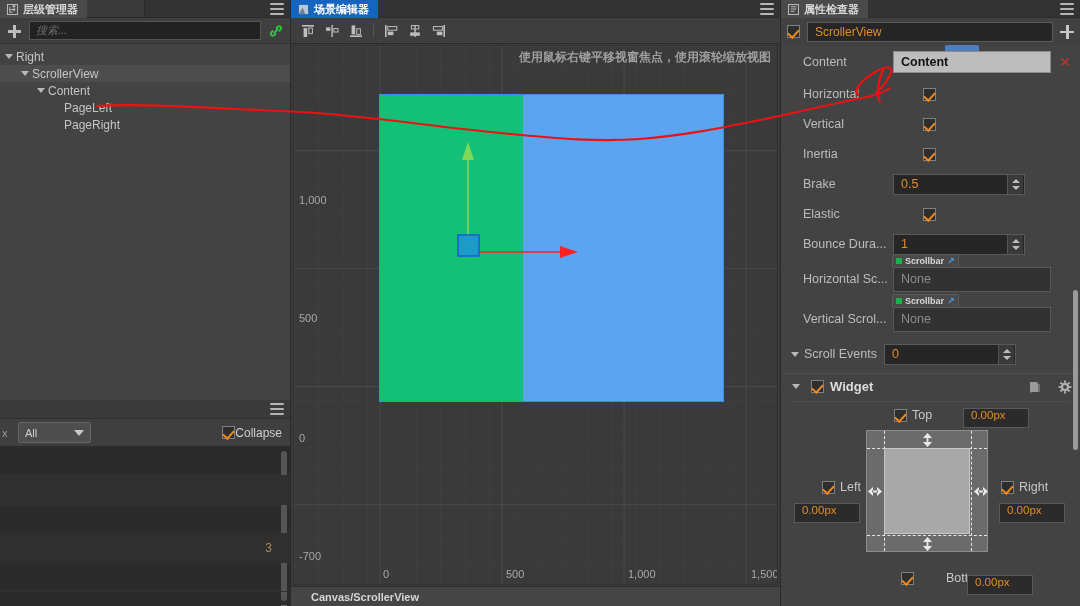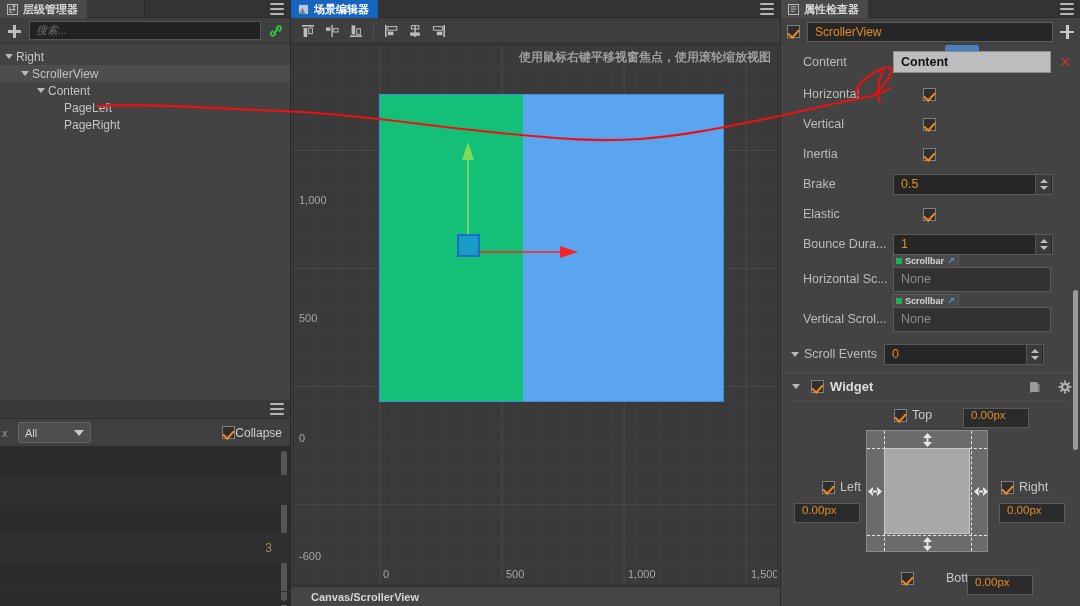--- a/index.html
+++ b/index.html
@@ -156,21 +156,21 @@
     display:flex; align-items:center; padding:0 7px; color:#e08c2a; font-size:12px;
   }
   .add-plus{ width:14px;height:14px;position:relative; flex:none; cursor:pointer;}
   .add-plus:before,.add-plus:after{content:"";position:absolute;background:#c8c8c8;}
   .add-plus:before{left:6px;top:0;width:2.5px;height:14px;}
   .add-plus:after{top:6px;left:0;height:2.5px;width:14px;}
 
   .prop-row{ display:flex; align-items:center; height:30px; padding-left:22px;}
   .prop-label{ width:90px; color:#bcbcbc; font-size:12.5px; flex:none;}
   .val-field{
-    width:160px; height:21px; background:#262626; border:1px solid #5a5a5a;
+    width:132px; height:21px; background:#262626; border:1px solid #5a5a5a;
     display:flex; align-items:center; padding:0 7px; color:#e08c2a; font-size:12.5px;
     position:relative;
   }
   .spinner{
     position:absolute; right:1px; top:0; bottom:0; width:16px;
     display:flex; flex-direction:column; justify-content:center; align-items:center;
     gap:3px; background:#3a3a3a; border-left:1px solid #555; cursor:pointer;
   }
   .spinner i{ width:0;height:0;border-left:4px solid transparent;border-right:4px solid transparent;}
   .spinner i.up{ border-bottom:4px solid #bdbdbd;}
@@ -427,21 +427,21 @@
         <path d="M24 8 L30 26 L18 26 Z" fill="#7ed957"></path>
         <line x1="34" y1="118" x2="122" y2="118" stroke="#ff2020" stroke-width="1.6"></line>
         <path d="M134 118 L116 112 L116 124 Z" fill="#ff2020"></path>
         <rect x="14" y="101" width="21" height="21" fill="#1b9bc8" stroke="#1d5fd0" stroke-width="1.6"></rect>
       </svg>
 
       <div id="yticks">
           <div class="axis-lbl" style="left: 5px; top: 148px;">1,000</div>
           <div class="axis-lbl" style="left: 5px; top: 266px;">500</div>
           <div class="axis-lbl" style="left: 5px; top: 386px;">0</div>
-          <div class="axis-lbl" style="left: 5px; top: 504px;">-600</div>
+          <div class="axis-lbl" style="left: 5px; top: 504px;">-700</div>
         </div>
       <div id="xticks">
           <div class="axis-lbl" style="left: 89px; bottom: 4px;">0</div>
           <div class="axis-lbl" style="left: 212px; bottom: 4px;">500</div>
           <div class="axis-lbl" style="left: 334px; bottom: 4px;">1,000</div>
           <div class="axis-lbl" style="left: 457px; bottom: 4px;">1,500</div>
         </div>
     </div>
 
     <div class="status-bar">

